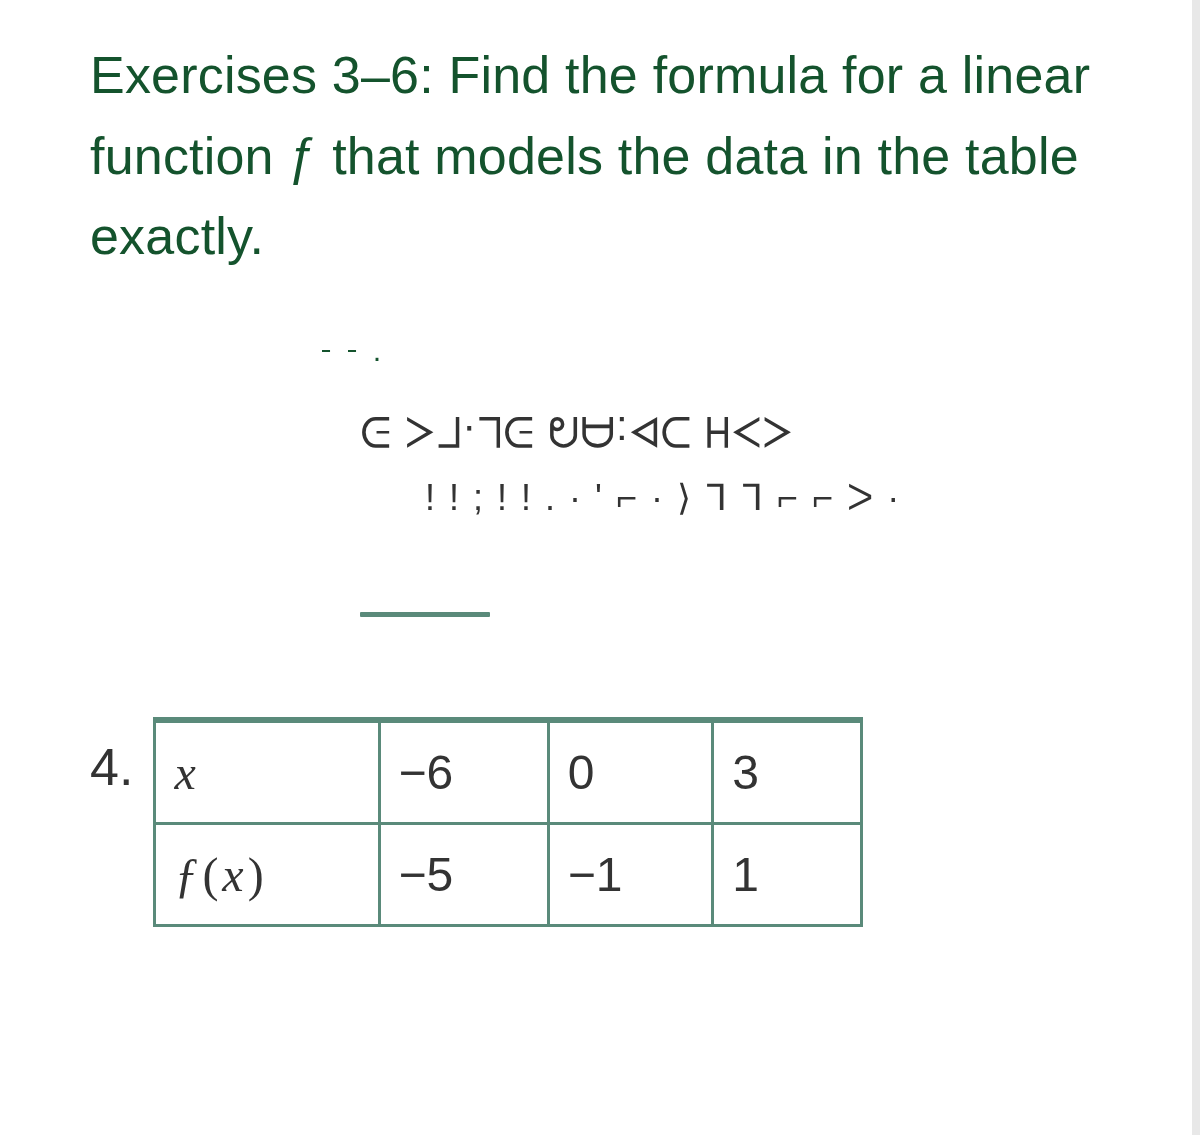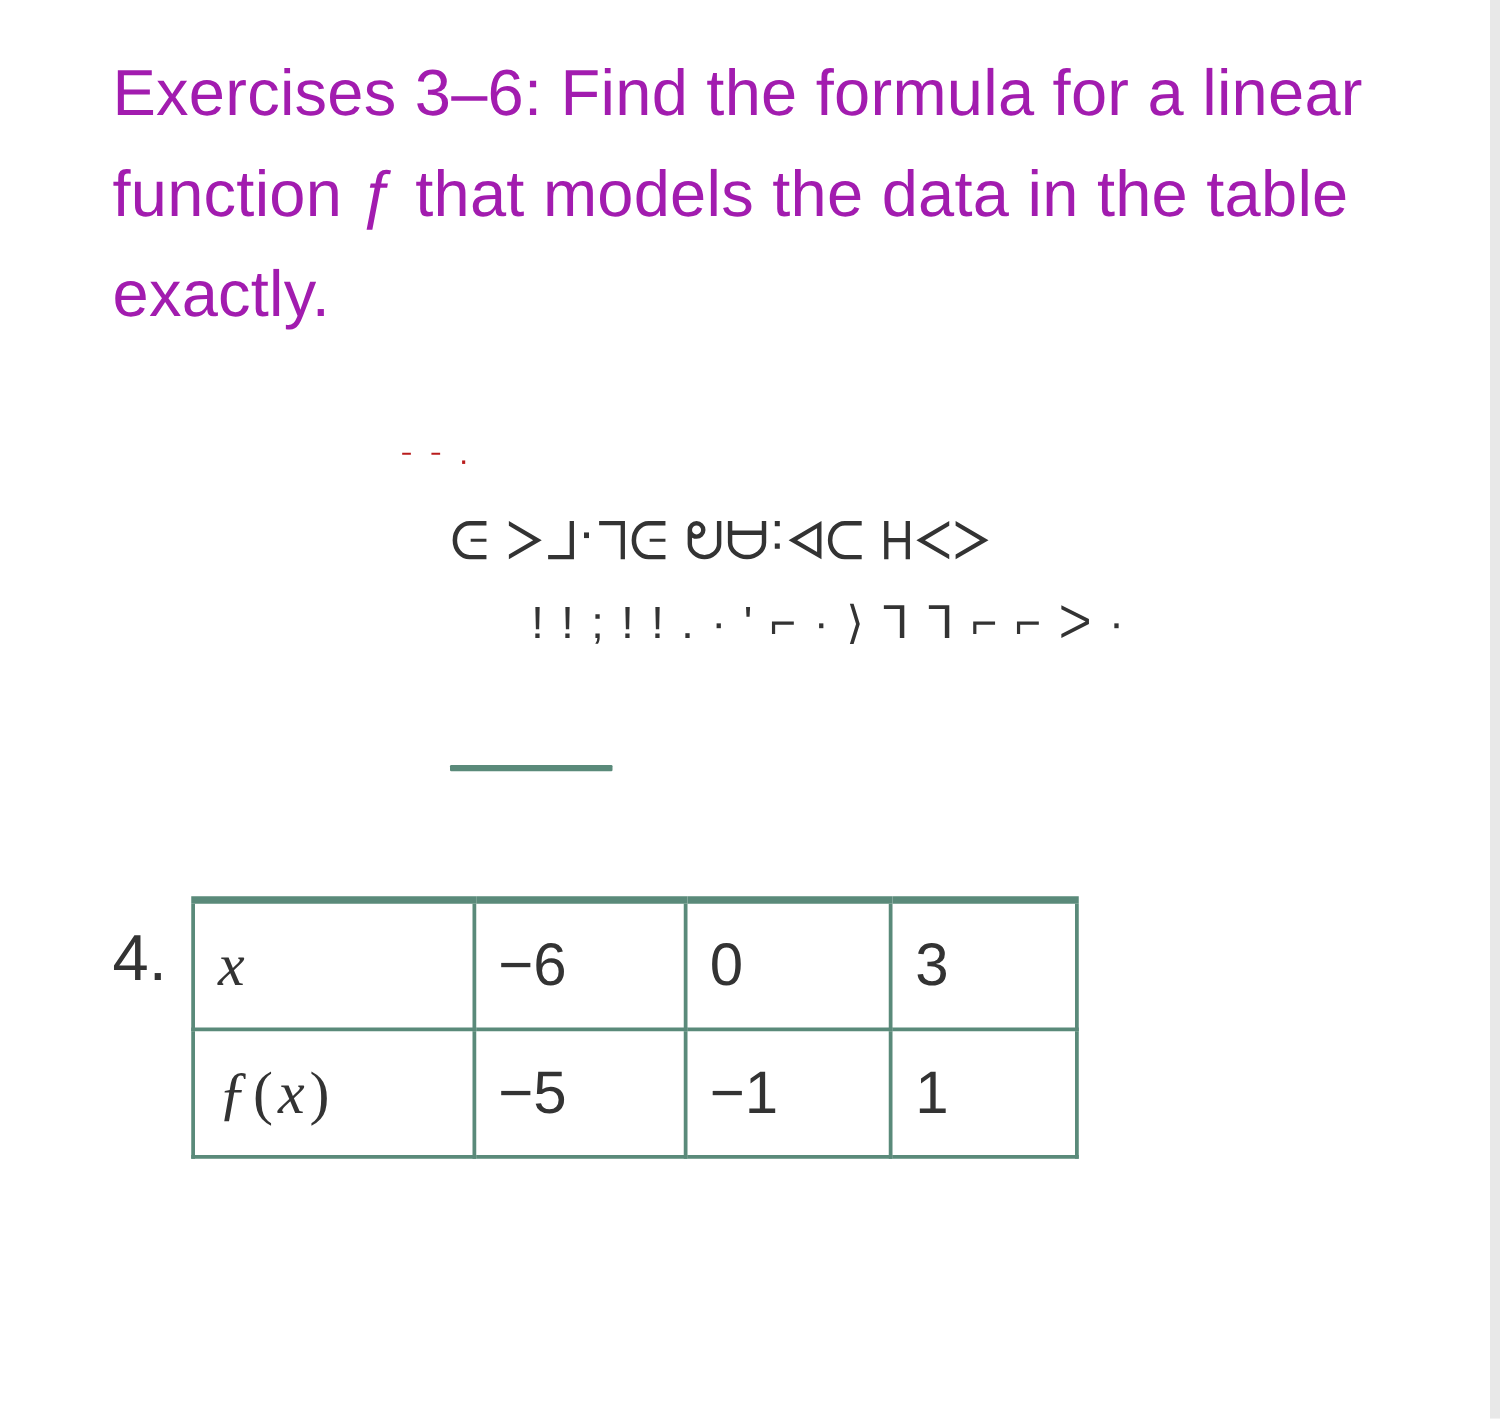--- a/index.html
+++ b/index.html
@@ -14,34 +14,34 @@
       font-family: Arial, Helvetica, sans-serif;
       color: #3a3a3a;
       position: relative;
       padding: 35px 60px 35px 90px;
     }
     .instructions {
       font-size: 52px;
       line-height: 1.55;
       letter-spacing: 0.2px;
       margin-bottom: 60px;
-      color: #a21caf;
+      color: #14532d;
     }
     .garble-area {
       position: relative;
       height: 320px;
       margin-left: 140px;
       margin-bottom: 60px;
     }
     .garble1 {
       position: absolute;
-      top: 16px;
+      top: 2px;
       left: 90px;
-      font-size: 26px;
-      color: #b91c1c;
+      font-size: 30px;
+      color: #14532d;
       letter-spacing: 3px;
       font-weight: 500;
     }
     .garble2 {
       position: absolute;
       top: 70px;
       left: 130px;
       font-size: 42px;
       color: #333333;
       letter-spacing: 1px;

